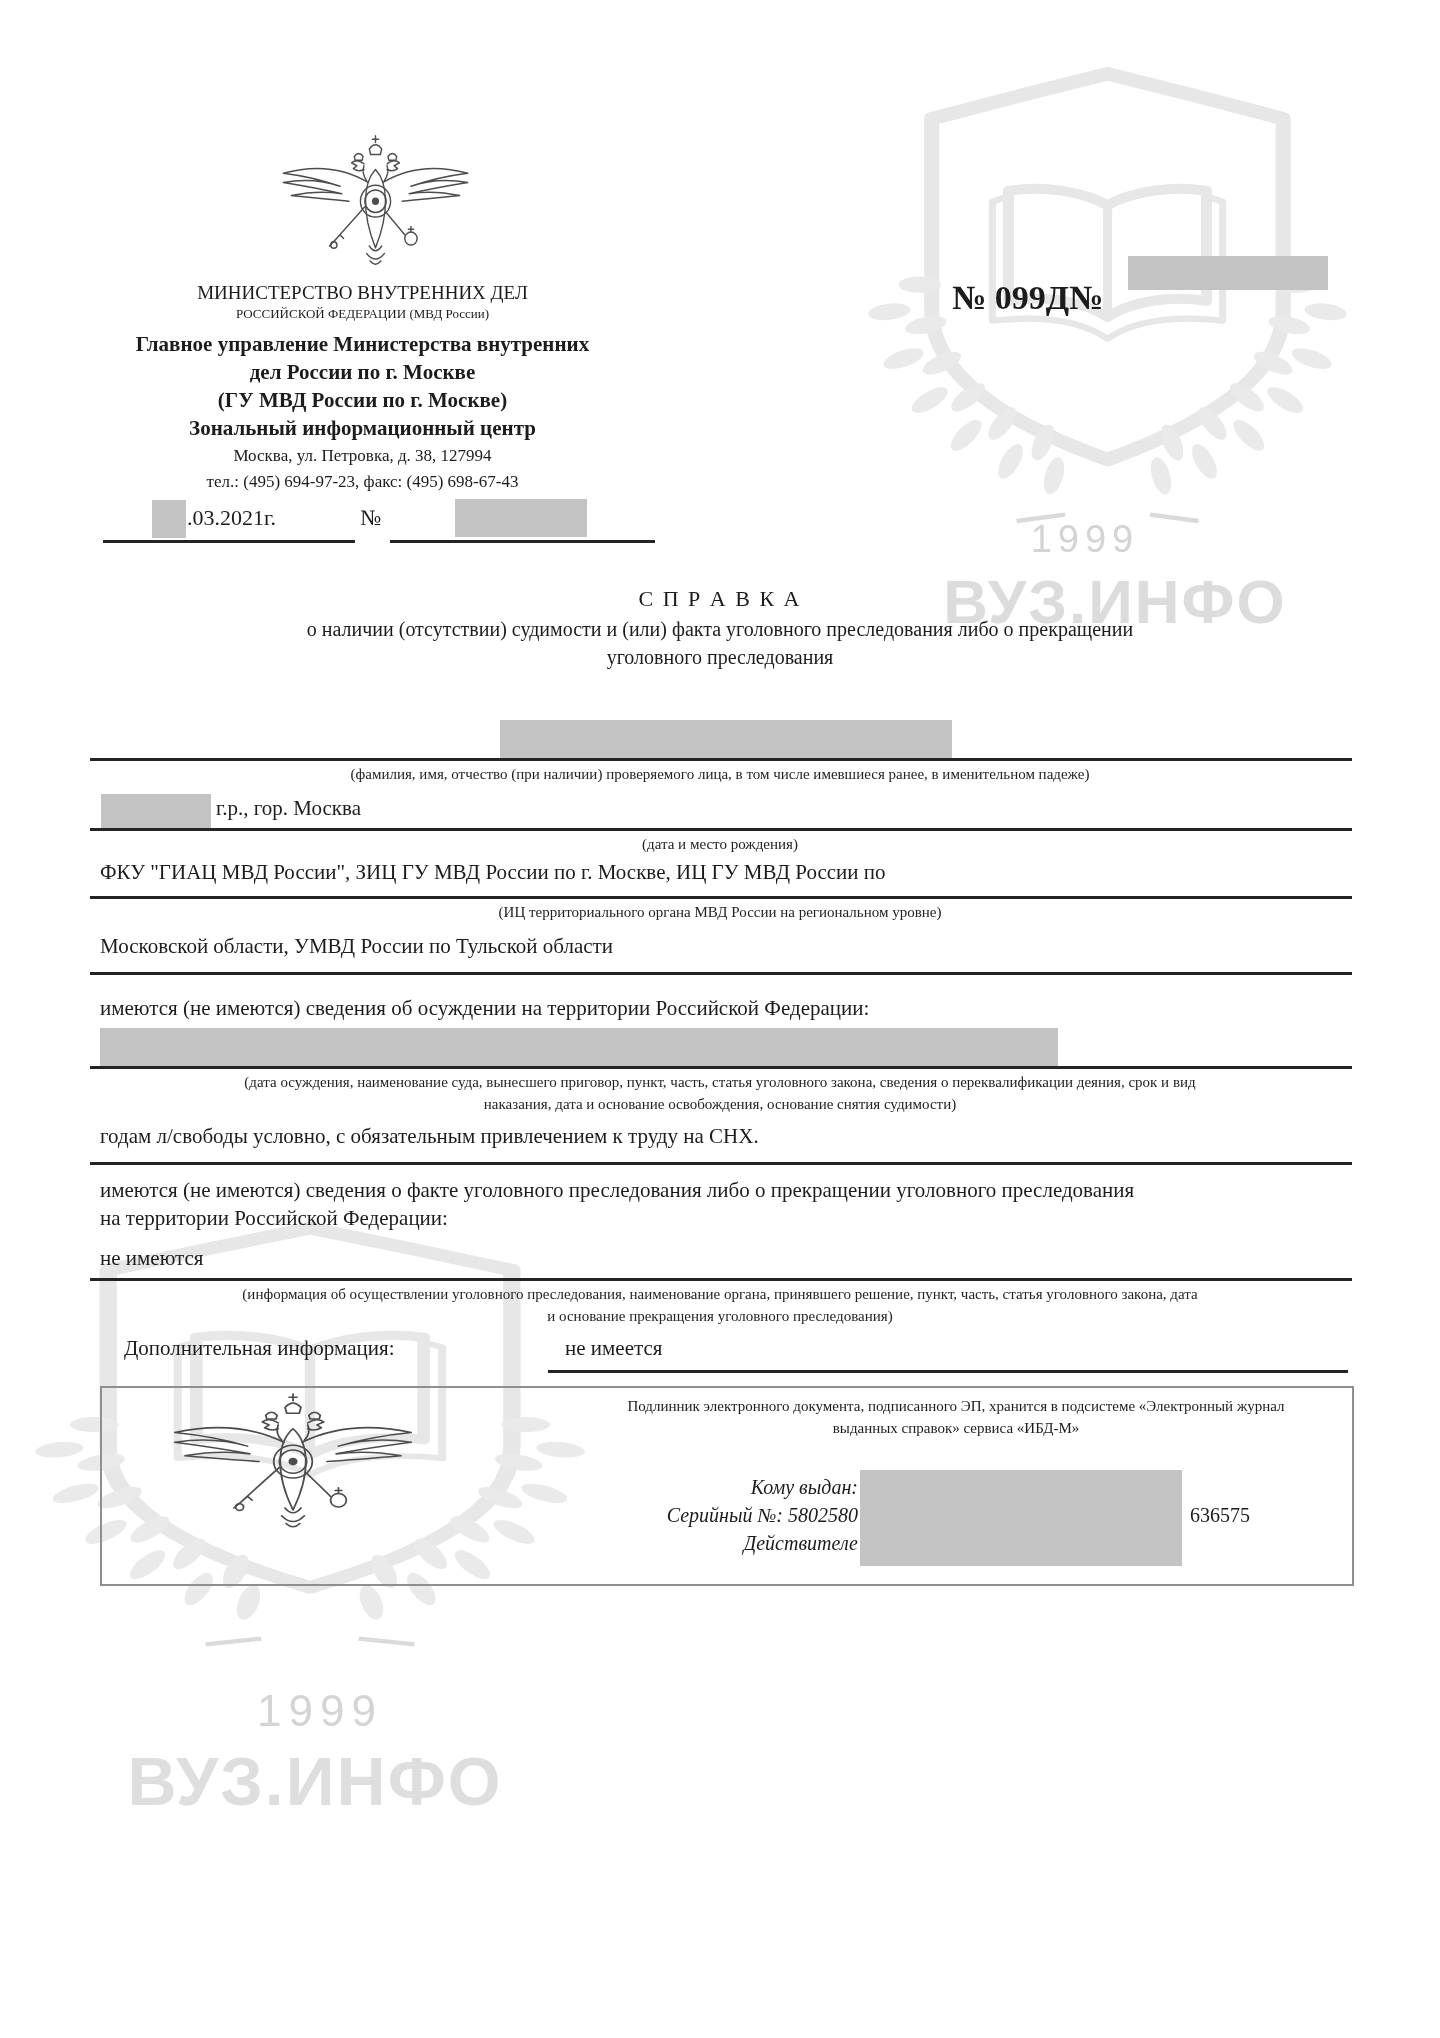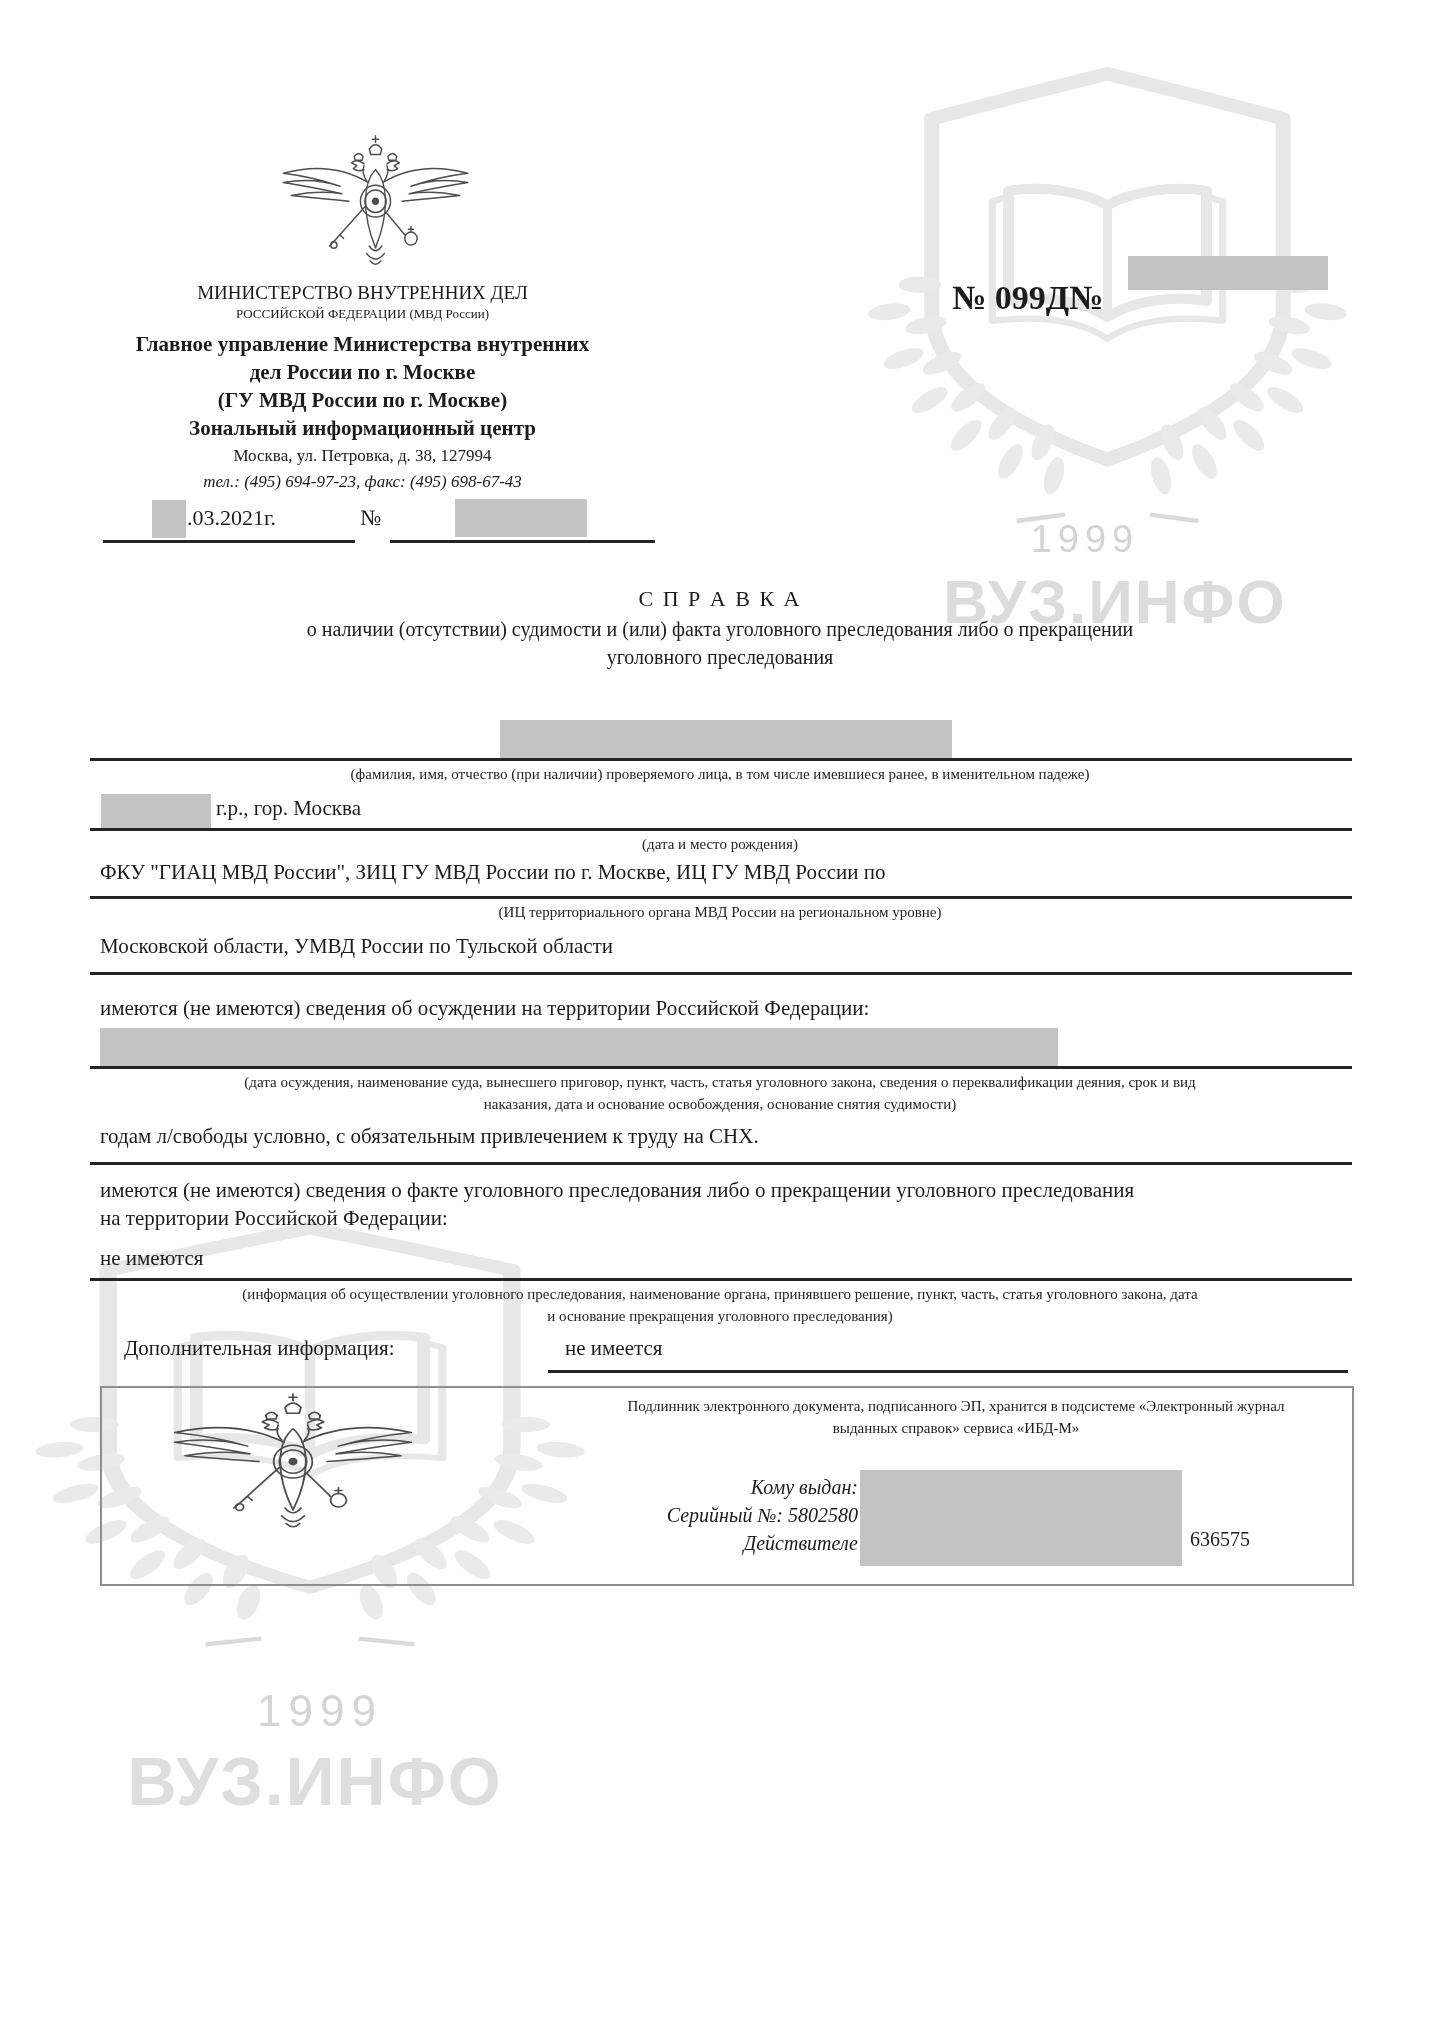--- a/index.html
+++ b/index.html
@@ -111,21 +111,21 @@
         <use href="#mvd-eagle"></use>
       </svg>
 
     <div class="t hline" style="top:282px; font-size:19px;">МИНИСТЕРСТВО ВНУТРЕННИХ ДЕЛ</div>
     <div class="t hline" style="top:307px; font-size:13px;">РОССИЙСКОЙ ФЕДЕРАЦИИ (МВД России)</div>
     <div class="t hline bold" style="top:332px; font-size:21px;">Главное управление Министерства внутренних</div>
     <div class="t hline bold" style="top:360px; font-size:21px;">дел России по г. Москве</div>
     <div class="t hline bold" style="top:388px; font-size:21px;">(ГУ МВД России по г. Москве)</div>
     <div class="t hline bold" style="top:416px; font-size:21px;">Зональный информационный центр</div>
     <div class="t hline" style="top:446px; font-size:17px;">Москва, ул. Петровка, д. 38, 127994</div>
-    <div class="t hline" style="top:472px; font-size:17px;font-style:italic;">тел.: (495) 694-97-23, факс: (495) 698-67-43</div>
+    <div class="t hline" style="top:472px; font-size:17px;">тел.: (495) 694-97-23, факс: (495) 698-67-43</div>
 
     <div class="t" style="left:176px; top:505px; font-size:22px;">3.03.2021г.</div>
     <div class="t" style="left:360px; top:505px; font-size:22px;">№</div>
     <div class="rule" style="left:103px; top:540px; width:252px;"></div>
     <div class="rule" style="left:390px; top:540px; width:265px;"></div>
 
     <div class="t bold" style="left:952px; top:254px; font-size:34px;margin-top:24px;">№ 099Д№</div>
 
     <div class="t ctr" style="top:586px; font-size:22px; letter-spacing:2px;">С П Р А В К А</div>
     <div class="t ctr" style="top:618px; font-size:20px;">о наличии (отсутствии) судимости и (или) факта уголовного преследования либо о прекращении</div>
@@ -165,21 +165,21 @@
 
   <div class="sigbox">
     <svg style="position:absolute; left:66px; top:4px;" width="250" height="145" viewBox="0 0 220 150" preserveAspectRatio="none">
         <use href="#mvd-eagle"></use>
       </svg>
 
     <div class="t" style="left:458px; top:32px; width:792px; text-align:center; font-size:15px;">выданных справок» сервиса «ИБД-М»</div>
     <div class="t" style="left:458px; top:10px; width:792px; text-align:center; font-size:15px;">Подлинник электронного документа, подписанного ЭП, хранится в подсистеме «Электронный журнал</div>
     <div class="certline" style="left:460px; top:88px;">Кому выдан:</div>
     <div class="certline" style="left:460px; top:116px;">Серийный №: 5802580</div>
-    <div class="t" style="left:1088px; top:116px; font-size:20px;margin-top:24px;">636575</div>
+    <div class="t" style="left:1088px; top:116px; font-size:20px;">636575</div>
     <div class="certline" style="left:460px; top:144px;">Действителе</div>
   </div>
 
   <div class="redact" style="left:152px; top:500px; width:34px;  height:38px;"></div>
   <div class="redact" style="left:455px; top:499px; width:132px; height:38px;"></div>
   <div class="redact" style="left:1128px; top:256px; width:200px; height:34px;"></div>
   <div class="redact" style="left:500px; top:720px; width:452px; height:38px;"></div>
   <div class="redact" style="left:101px; top:794px; width:110px; height:34px;"></div>
   <div class="redact" style="left:100px; top:1028px; width:958px; height:38px;"></div>
   <div class="redact" style="left:860px; top:1470px; width:322px; height:96px;"></div>

